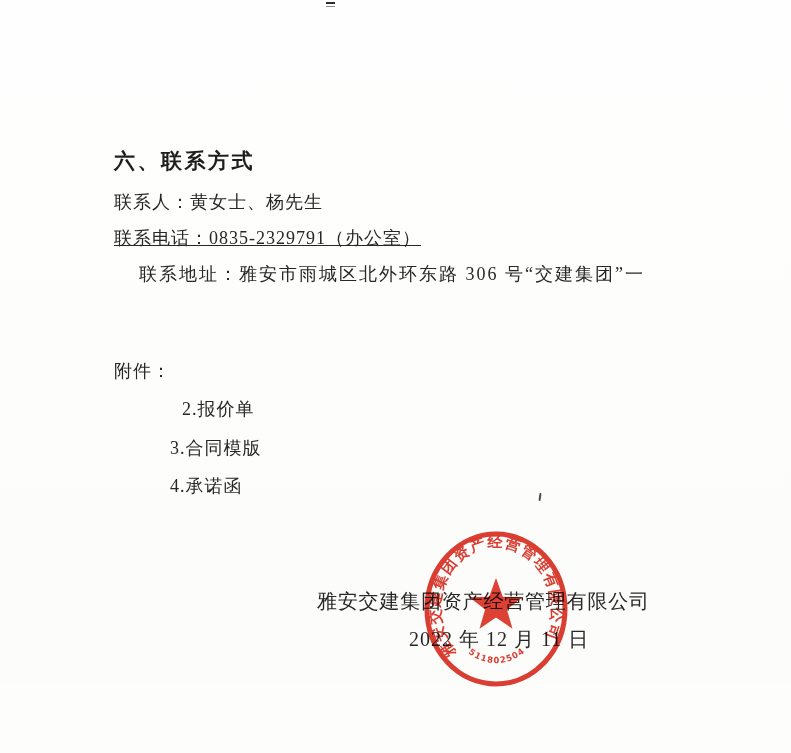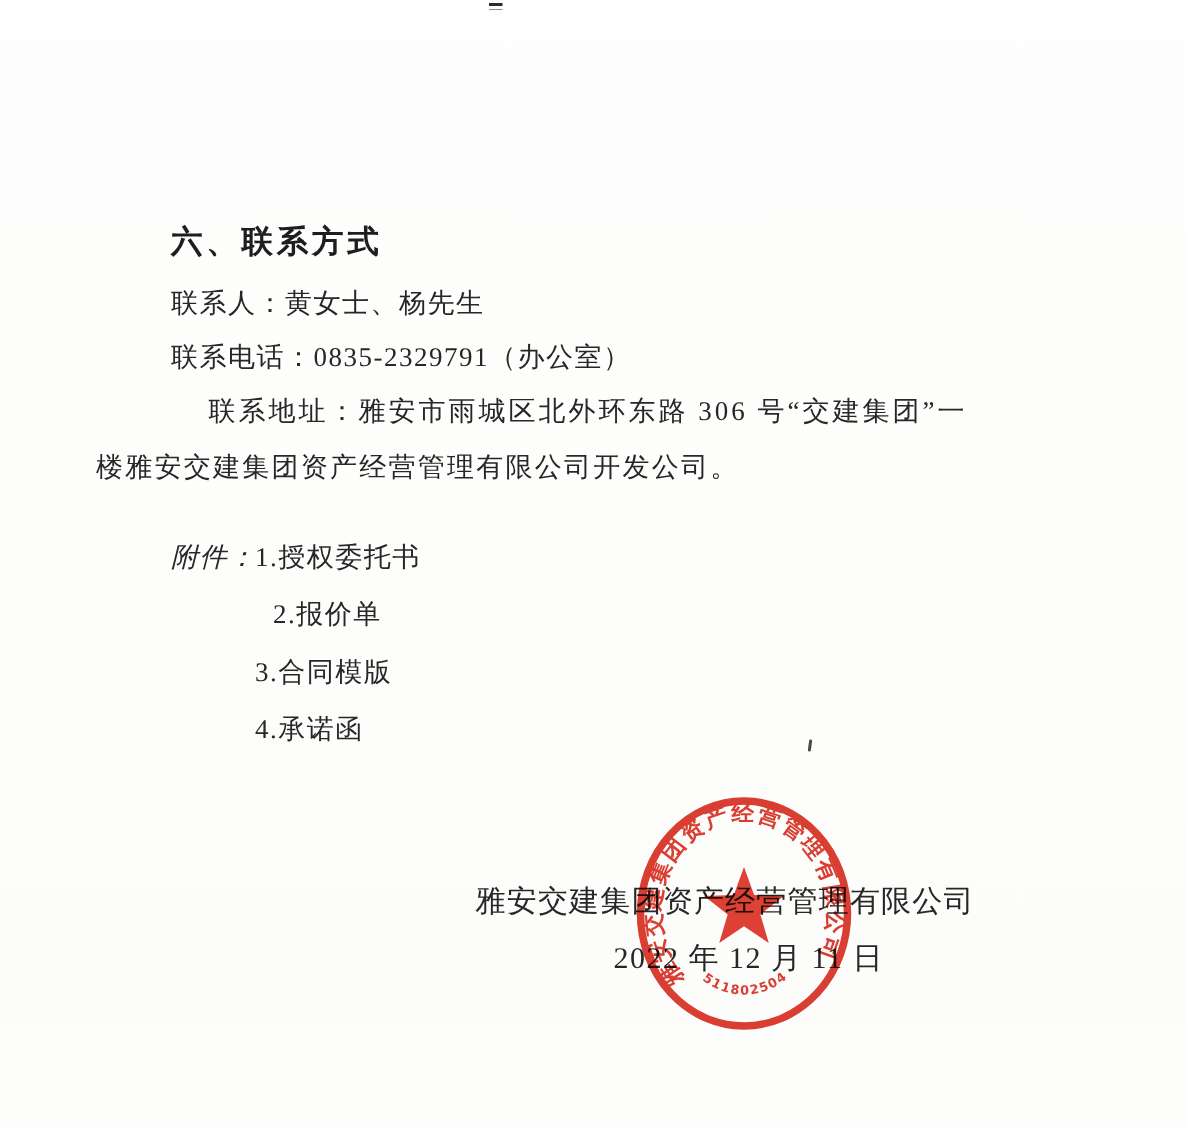--- a/index.html
+++ b/index.html
@@ -27,24 +27,24 @@
     position: absolute;
     left: 114px; top: 147px;
     font-family: "Liberation Sans", "DejaVu Sans", sans-serif;
     font-weight: bold;
     font-size: 21px;
     color: #1e1e1e;
     letter-spacing: 2.5px;
     white-space: nowrap;
   }
   .person-line  { left: 114px; top: 193px; }
-  .phone-line   { left: 114px; top: 229px; }
+  .phone-line   { left: 114px; top: 229px; text-decoration: underline; }
   .addr1-line   { left: 114px; top: 265px; letter-spacing: 2px; margin-left: 25px; }
   .addr2-line   { left: 64px;  top: 302px; letter-spacing: 1.5px; }
-  .attach-line  { left: 114px; top: 362px; font-style: italic; }
+  .attach-line  { left: 114px; top: 362px; }
   .attach-item-0 { left: 170px; top: 362px; }
   .attach-item-1 { left: 182px; top: 400px; }
   .attach-item-2 { left: 170px; top: 439px; }
   .attach-item-3 { left: 170px; top: 477px; }
   .company-line { left: 317px; top: 591px; font-size: 20px; letter-spacing: 0.8px; }
   .date-line    { left: 409px; top: 629px; font-size: 20px; letter-spacing: 1px; }
 
   .stamp {
     position: absolute;
     left: 423px; top: 530px;
@@ -92,24 +92,22 @@
 
 <div class="page">
 
   <div class="scan-mark-top"></div>
 
   <div class="heading">六、联系方式</div>
 
   <div class="line person-line">联系人：黄女士、杨先生</div>
   <div class="line phone-line">联系电话：0835-2329791（办公室）</div>
   <div class="line addr1-line">联系地址：雅安市雨城区北外环东路 306 号“交建集团”一</div>
-  <div class="line addr2-line">楼雅安交建集团资产经营管理有限公司开发公司。</div>
 
   <div class="line attach-line">附件：</div>
-  <div class="line attach-item-0">1.授权委托书</div>
   <div class="line attach-item-1">2.报价单</div>
   <div class="line attach-item-2">3.合同模版</div>
   <div class="line attach-item-3">4.承诺函</div>
 
   <div class="line company-line">雅安交建集团资产经营管理有限公司</div>
   <div class="line date-line">2022 年 12 月 11 日</div>
 
   <div class="scan-mark-middle"></div>
 
   <svg class="stamp" viewBox="0 0 146 158" width="146" height="158" aria-hidden="true">

